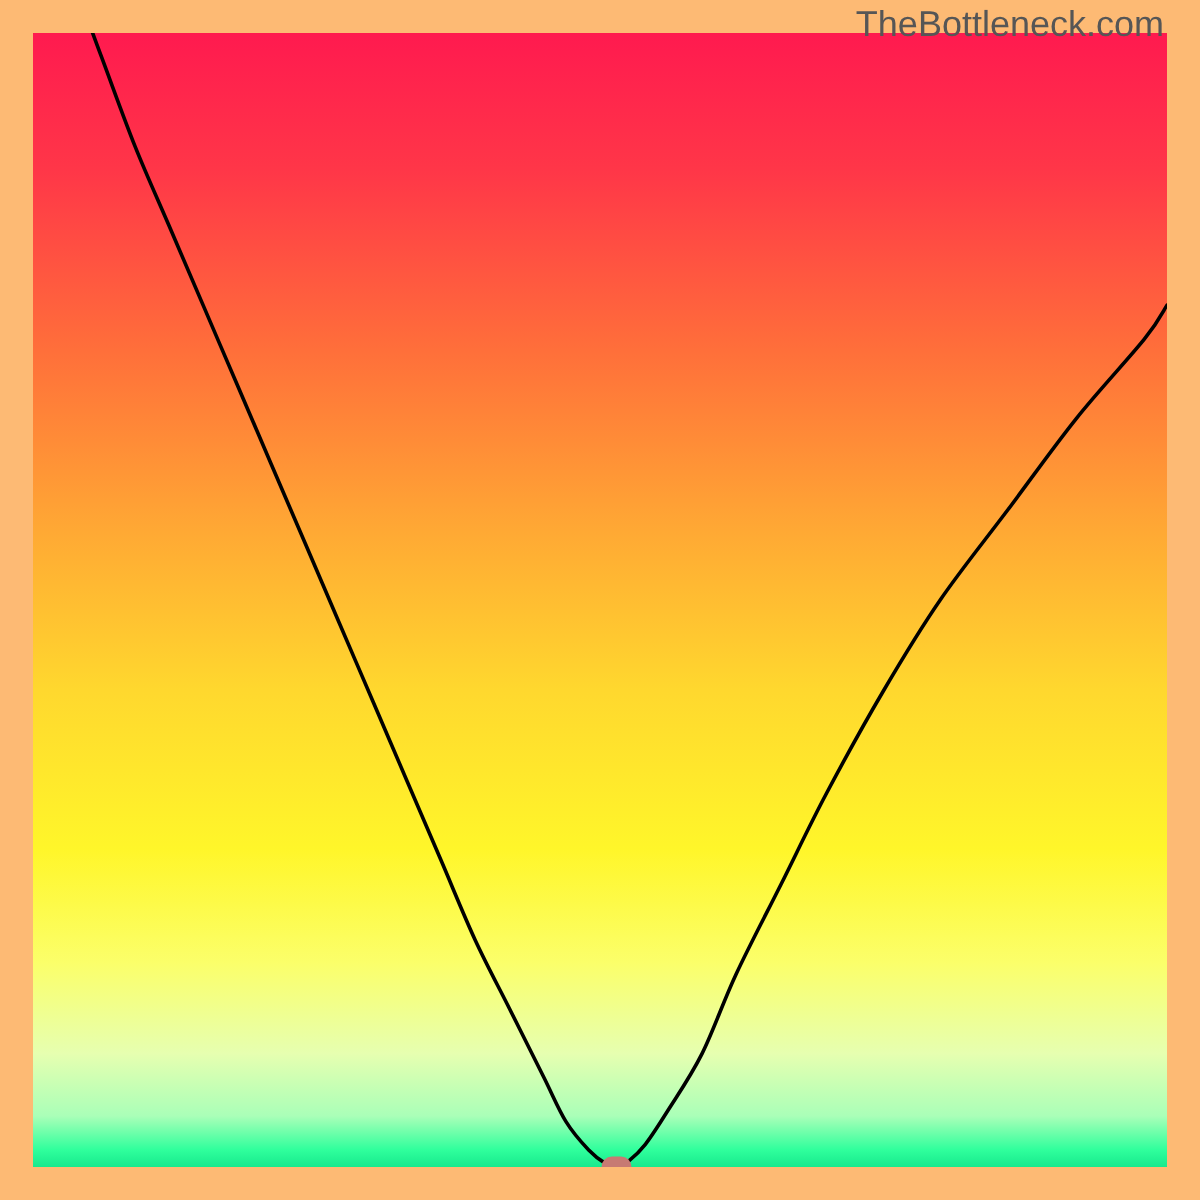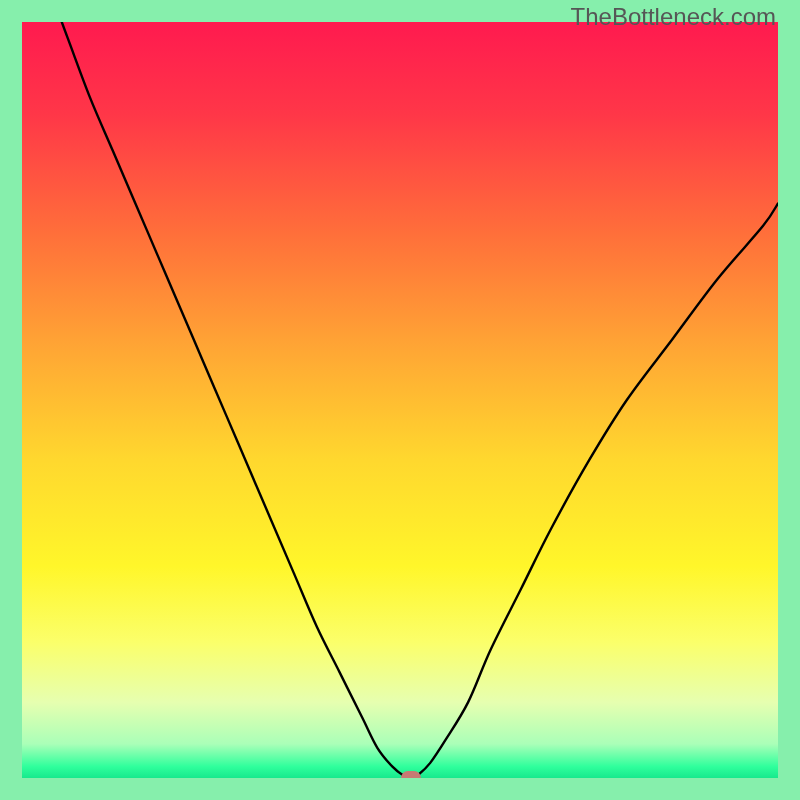--- a/index.html
+++ b/index.html
@@ -1,21 +1,21 @@
 <!DOCTYPE html>
 <html><head>
 <meta charset="utf-8">
 <style>
   * { margin: 0; padding: 0; box-sizing: border-box; }
   html, body { width: 800px; height: 800px; overflow: hidden; background: #000; }
   .frame {
     position: relative;
     width: 800px;
     height: 800px;
-    background: #86efac;
+    background: #fdba74;
   }
   .plot-area {
     position: absolute;
     left: 22px;
     top: 22px;
     width: 756px;
     height: 756px;
     overflow: hidden;
   }
   .gradient {

